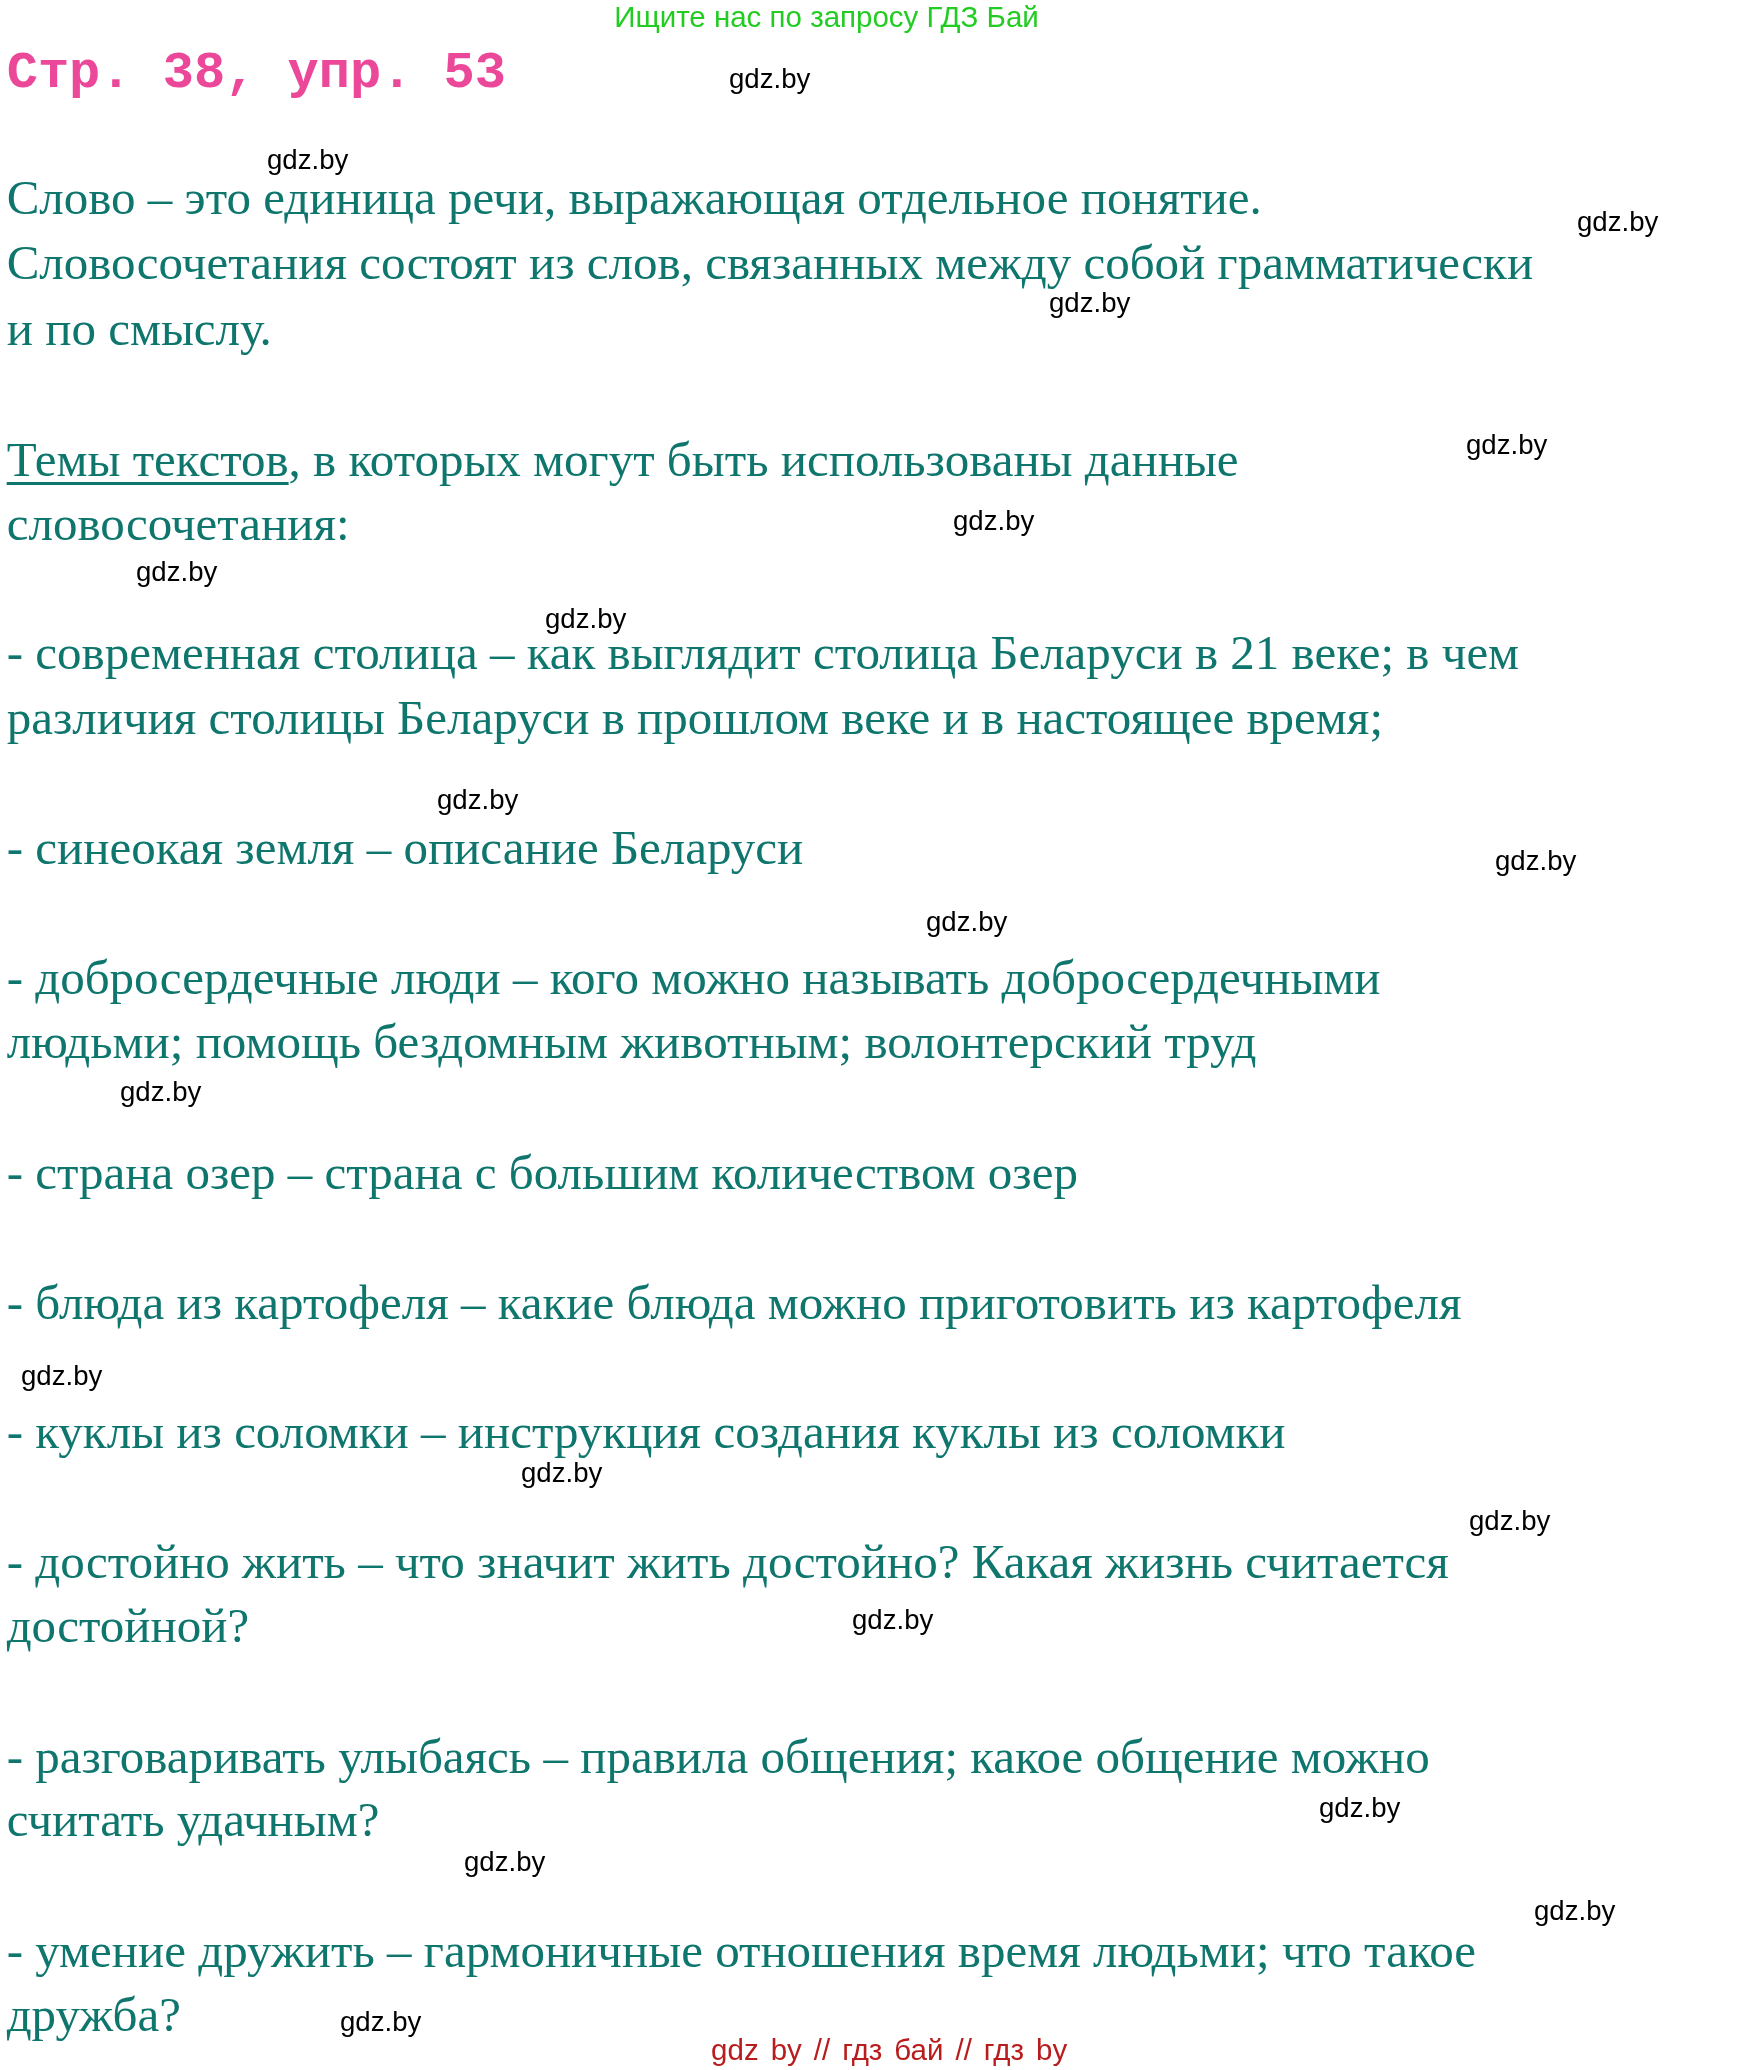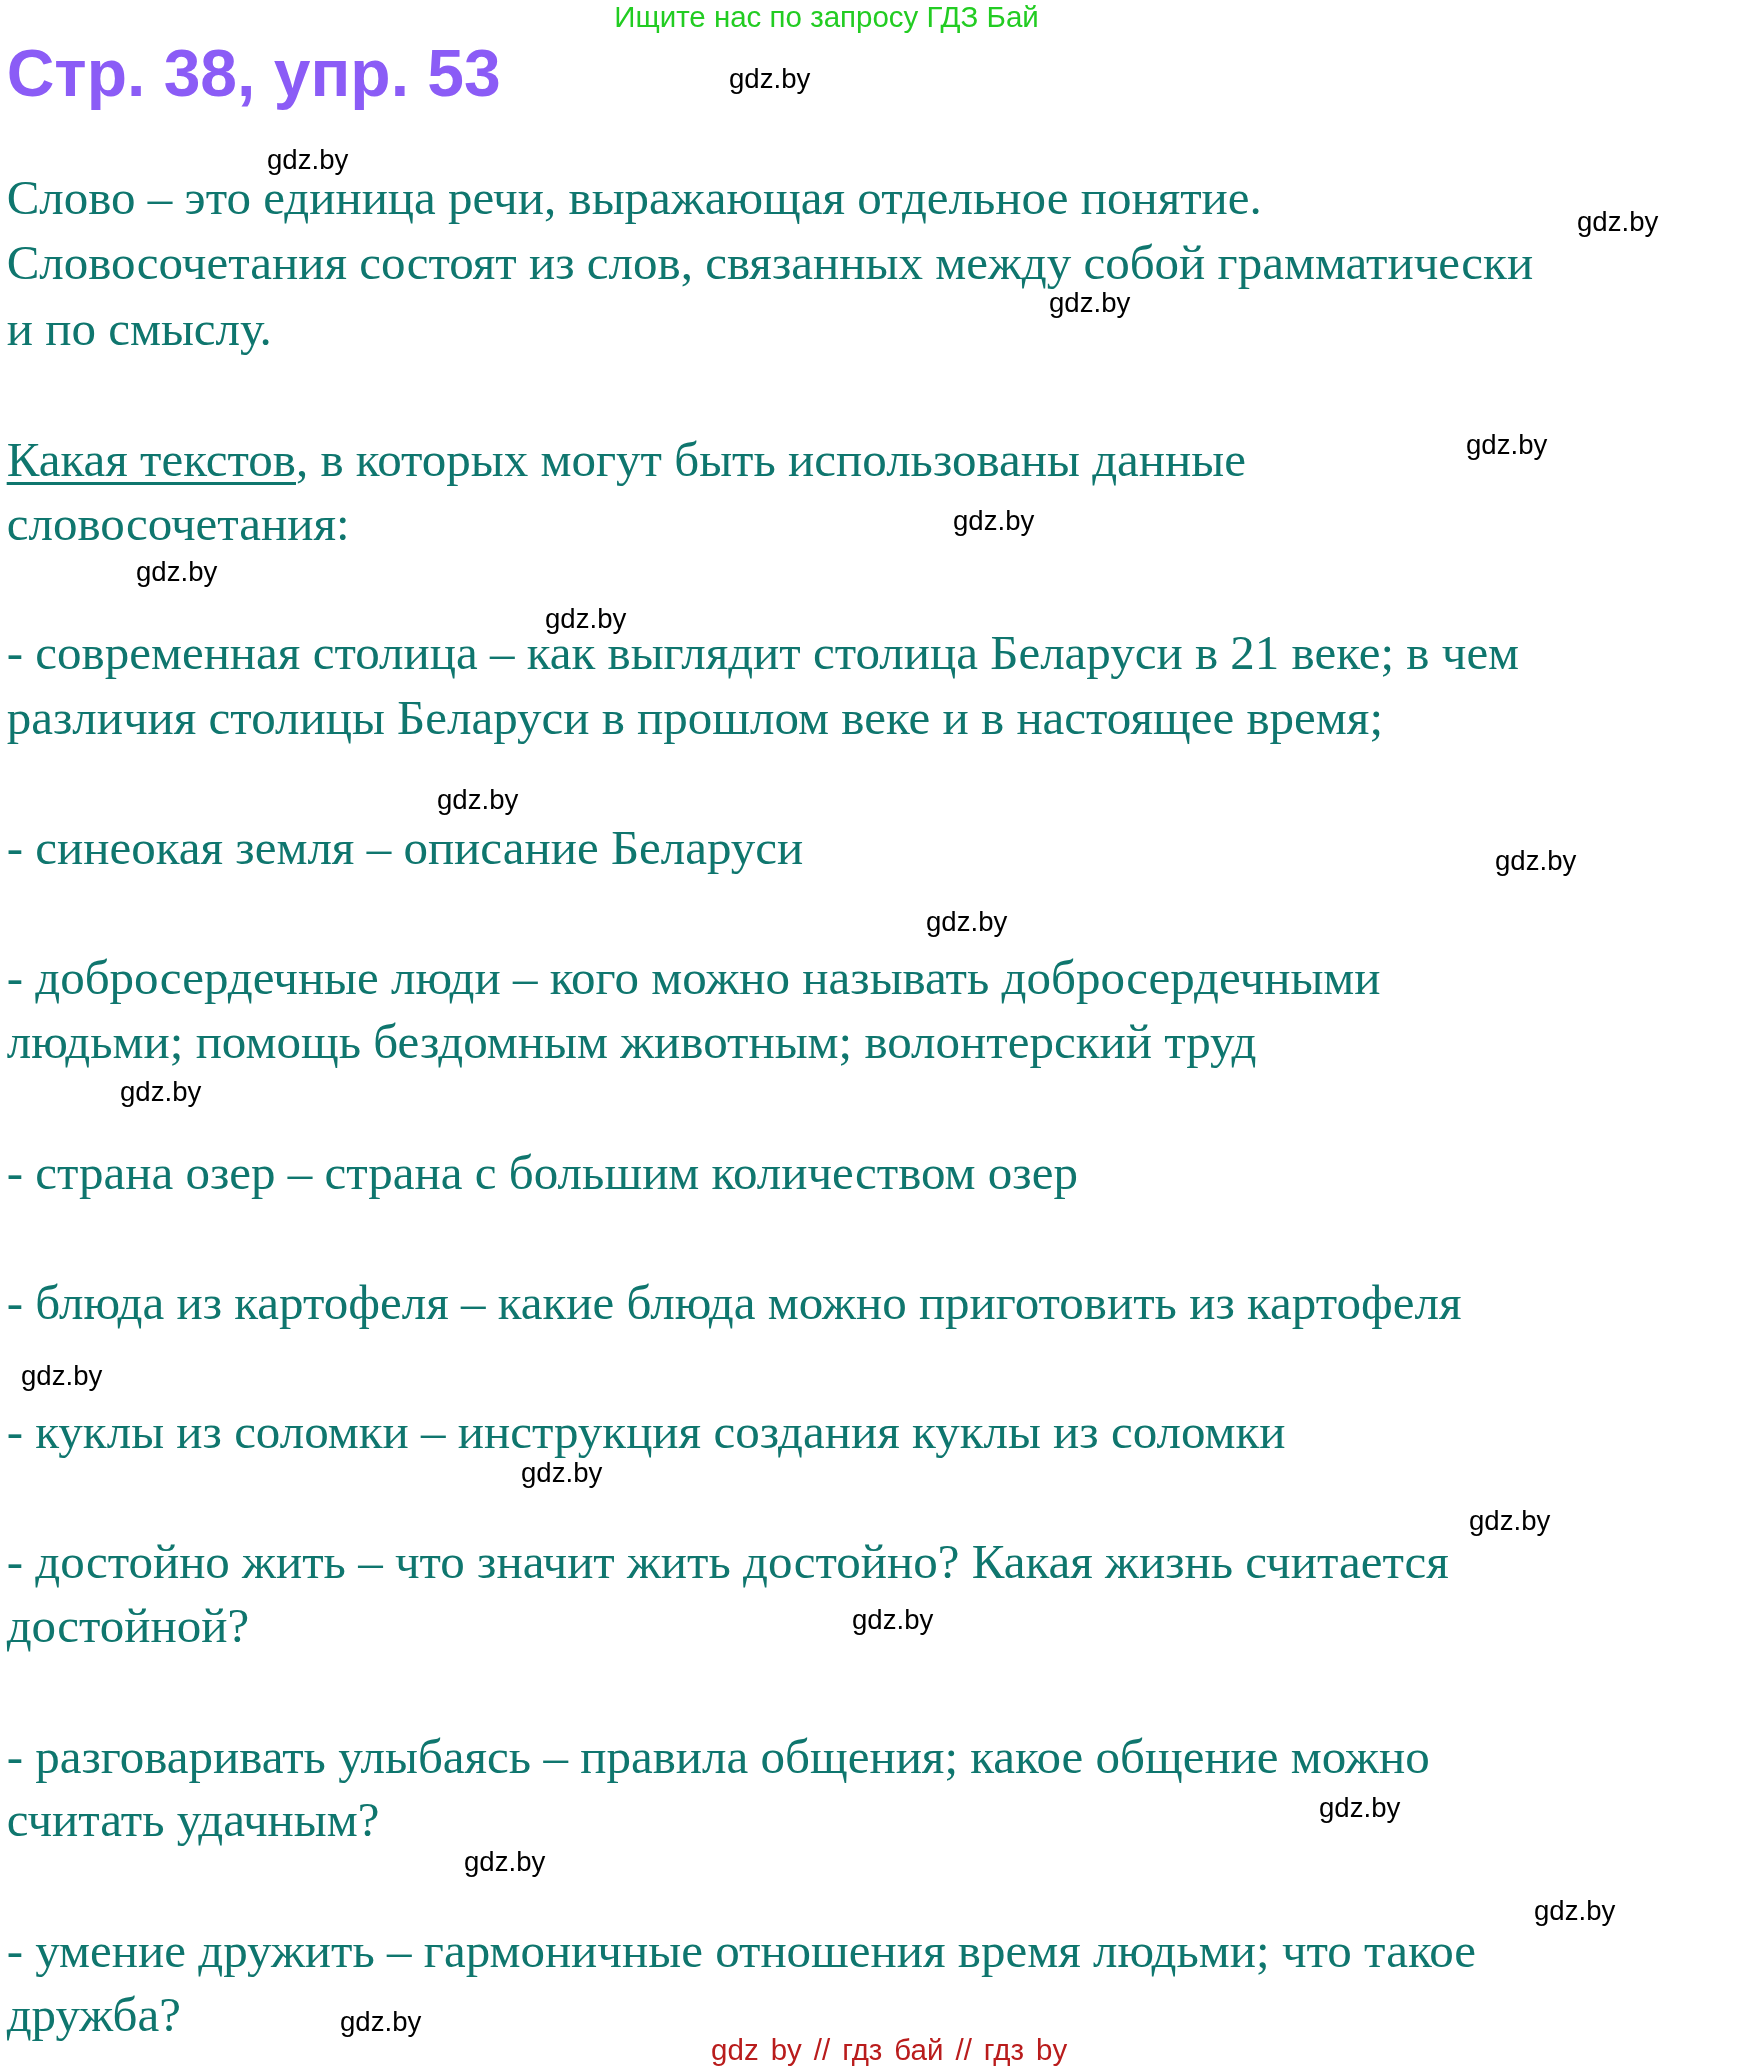--- a/index.html
+++ b/index.html
@@ -4,22 +4,22 @@
 <style>
   html, body { margin:0; padding:0; background:#ffffff; }
   body { width:1764px; height:2071px; position:relative; overflow:hidden; }
   .top-banner {
     position:absolute; left:0; top:0; width:1632px; text-align:center;
     font-family:"Liberation Sans", sans-serif; font-size:29.5px; line-height:34px;
     color:#22cc22; padding-left:21px; box-sizing:border-box;
   }
   .title {
     position:absolute; left:6.7px; top:42px;
-    font-family:Liberation Sans, sans-serif; font-weight:bold; font-size:66px; line-height:63px;
-    color:#8b5cf6;
+    font-family:Liberation Mono, monospace; font-weight:bold; font-size:52px; line-height:63px;
+    color:#ec4899;
   }
   .line {
     position:absolute; left:6.7px; white-space:nowrap;
     font-family:"Liberation Serif", serif; font-size:49px; line-height:57px; color:#0f766e;
   }
   .line u { text-decoration:underline; text-decoration-thickness:2.9px; text-underline-offset:5.7px; }
   .wm {
     position:absolute; white-space:nowrap;
     font-family:"Liberation Sans", sans-serif; font-size:27.6px; line-height:32px; color:#000;
   }
@@ -33,21 +33,21 @@
 <body>
 
 <div class="top-banner">Ищите нас по запросу ГДЗ Бай</div>
 
 <div class="title">Стр. 38, упр. 53</div>
 
 <div class="line" style="top:169px">Слово – это единица речи, выражающая отдельное понятие.</div>
 <div class="line" style="top:234px">Словосочетания состоят из слов, связанных между собой грамматически</div>
 <div class="line" style="top:300px">и по смыслу.</div>
 
-<div class="line" style="top:431px"><u>Какая текстов</u><span>, в которых могут быть использованы данные</span></div>
+<div class="line" style="top:431px"><u>Темы текстов</u><span>, в которых могут быть использованы данные</span></div>
 <div class="line" style="top:495px">словосочетания:</div>
 
 <div class="line" style="top:624px">- современная столица – как выглядит столица Беларуси в 21 веке; в чем</div>
 <div class="line" style="top:689px">различия столицы Беларуси в прошлом веке и в настоящее время;</div>
 
 <div class="line" style="top:819px">- синеокая земля – описание Беларуси</div>
 
 <div class="line" style="top:949px">- добросердечные люди – кого можно называть добросердечными</div>
 <div class="line" style="top:1013px">людьми; помощь бездомным животным; волонтерский труд</div>
 

